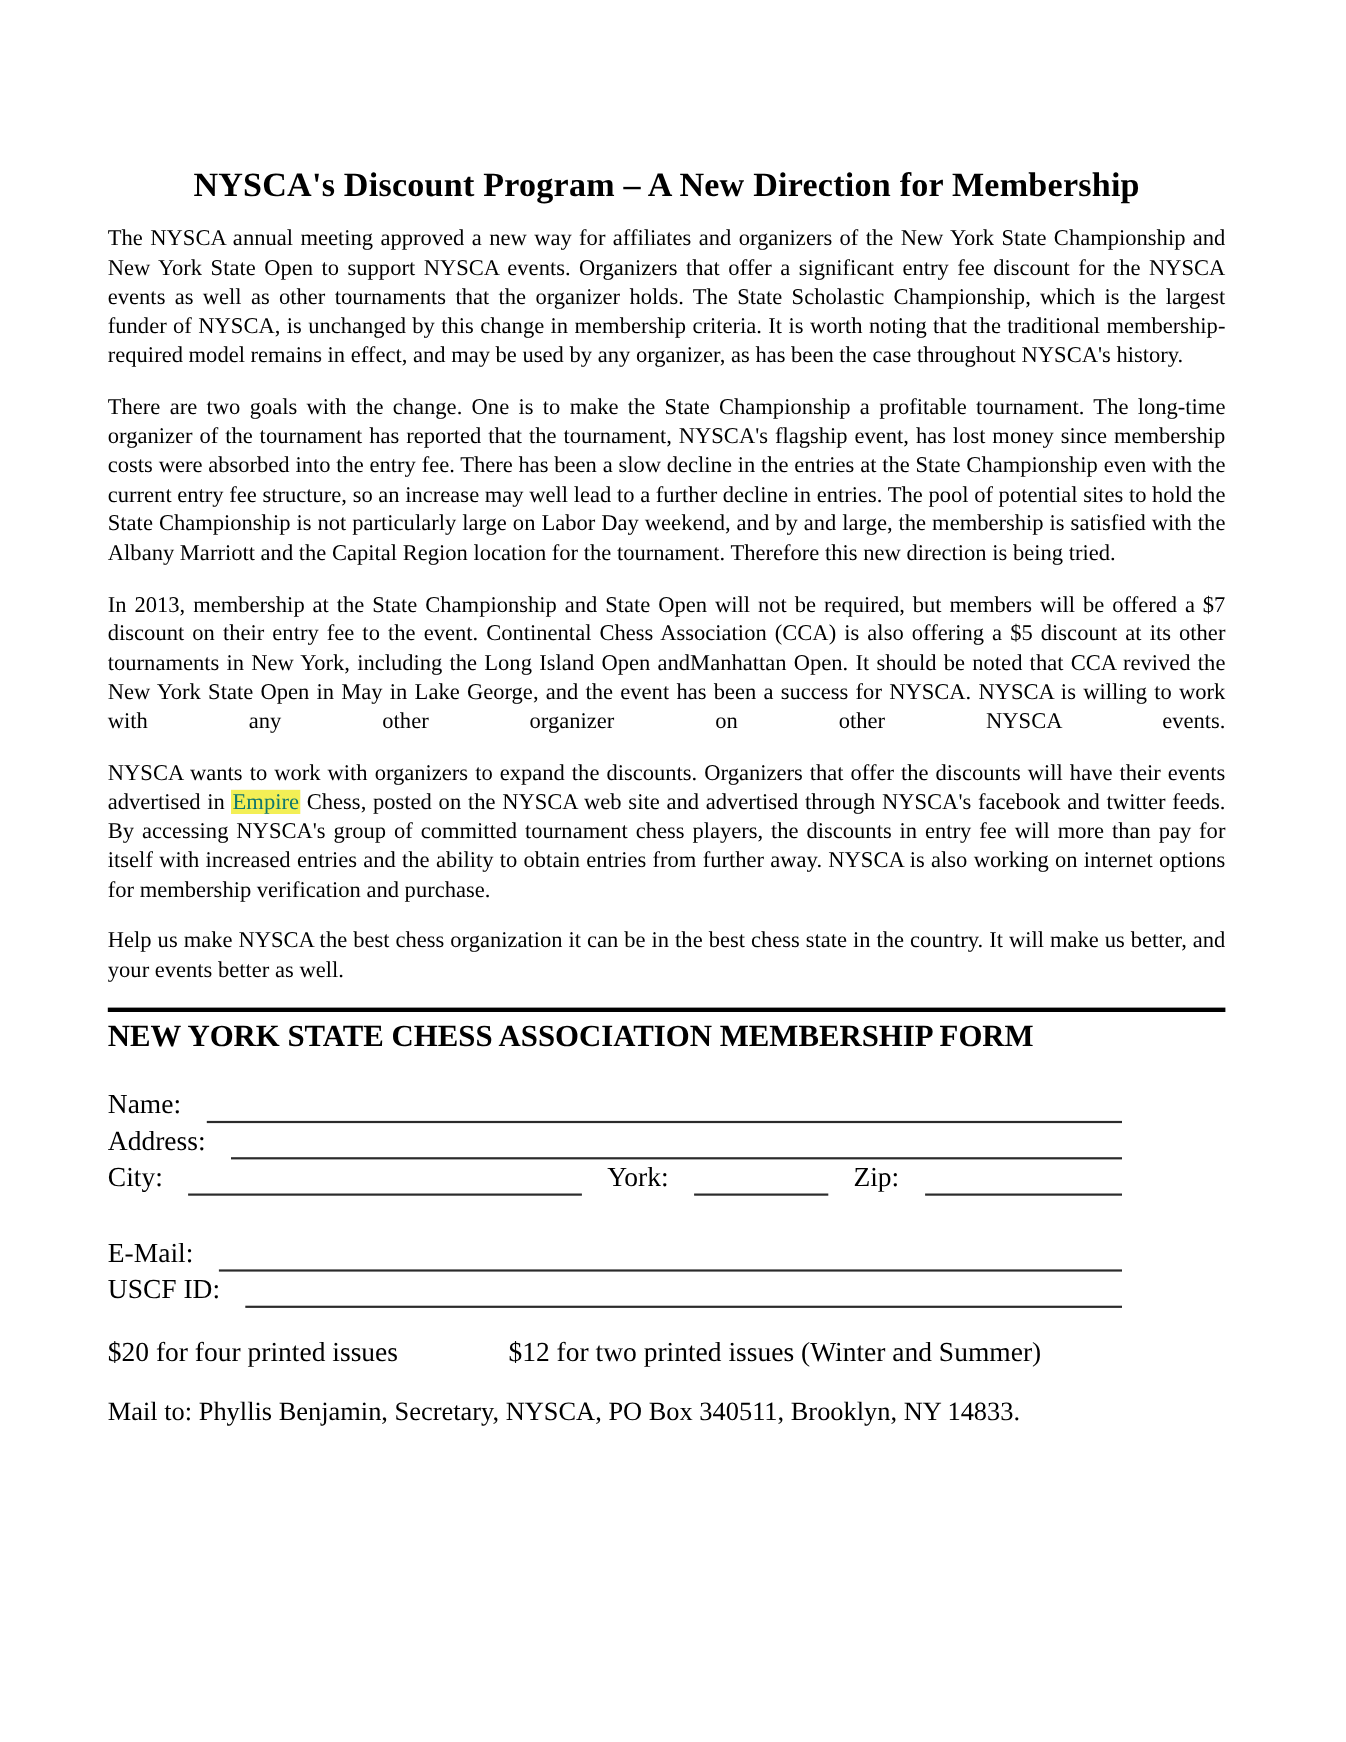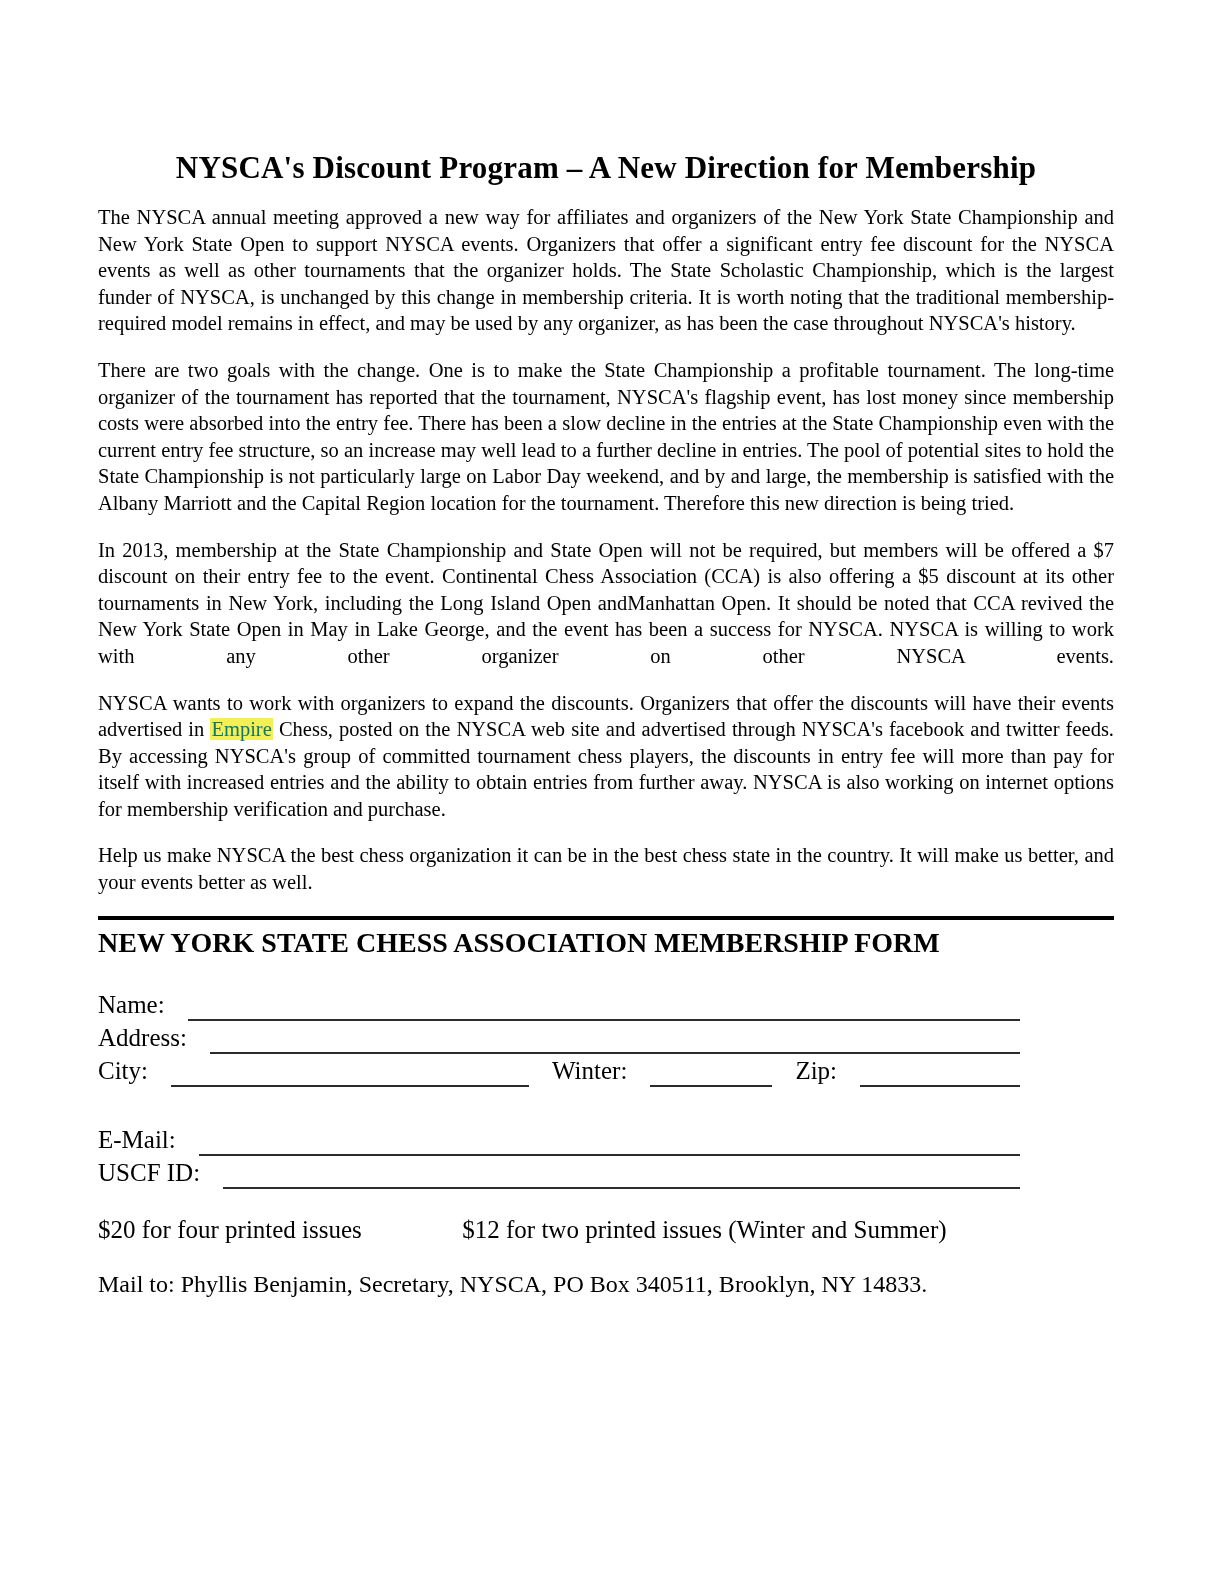--- a/index.html
+++ b/index.html
@@ -112,21 +112,21 @@
   </div>
 
   <div class="form-row">
     <span class="flabel">Address:</span>
     <span class="fline" style="border-bottom-color: rgb(43, 43, 43);"></span>
   </div>
 
   <div class="form-row">
     <span class="flabel">City:</span>
     <span class="fline fixed" style="width: 358px; border-bottom-color: rgb(43, 43, 43);"></span>
-    <span class="flabel">Winter:</span>
+    <span class="flabel">York:</span>
     <span class="fline fixed" style="width: 122px; border-bottom-color: rgb(43, 43, 43);"></span>
     <span class="flabel">Zip:</span>
     <span class="fline" style="border-bottom-color: rgb(43, 43, 43);"></span>
   </div>
 
   <div class="gap-lg"></div>
 
   <div class="form-row">
     <span class="flabel">E-Mail:</span>
     <span class="fline" style="border-bottom-color: rgb(43, 43, 43);"></span>

